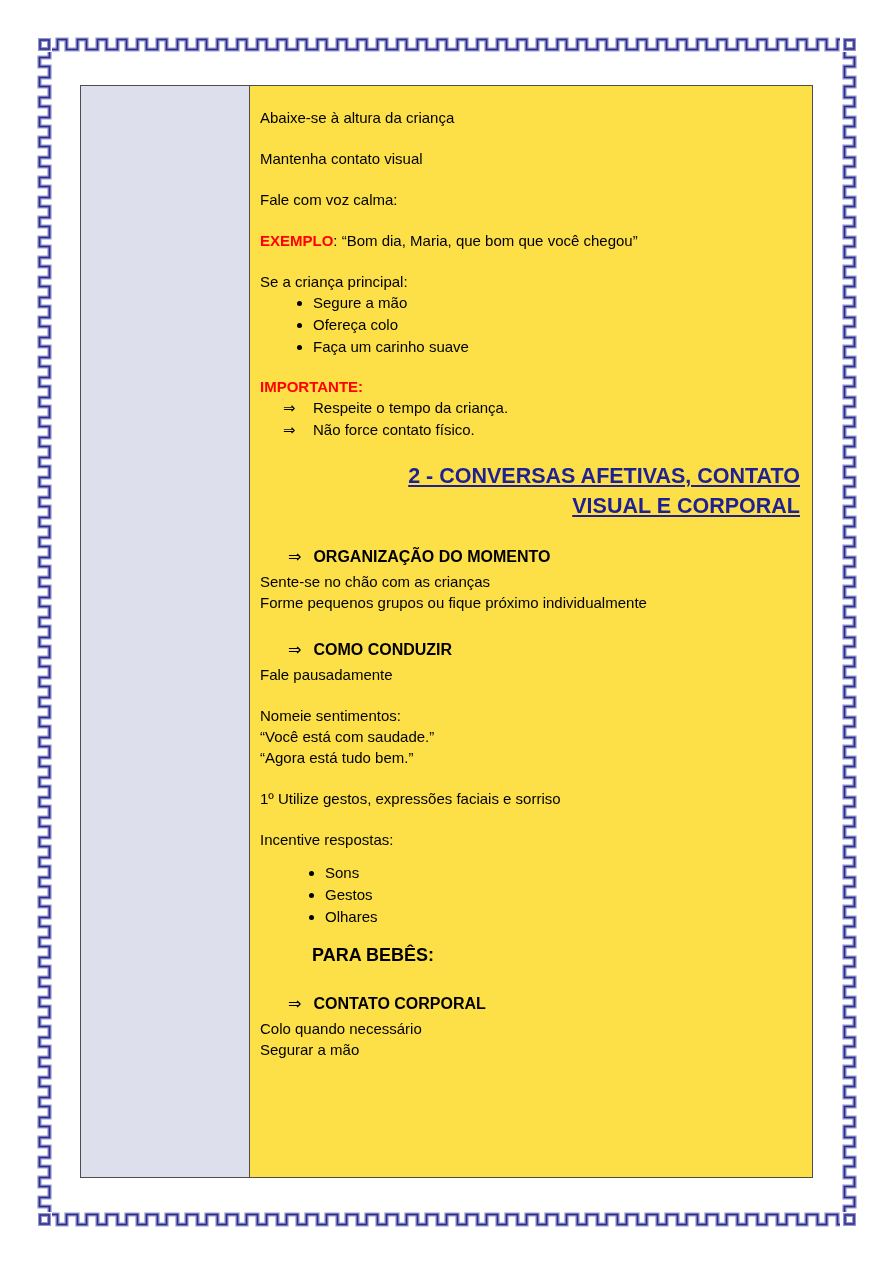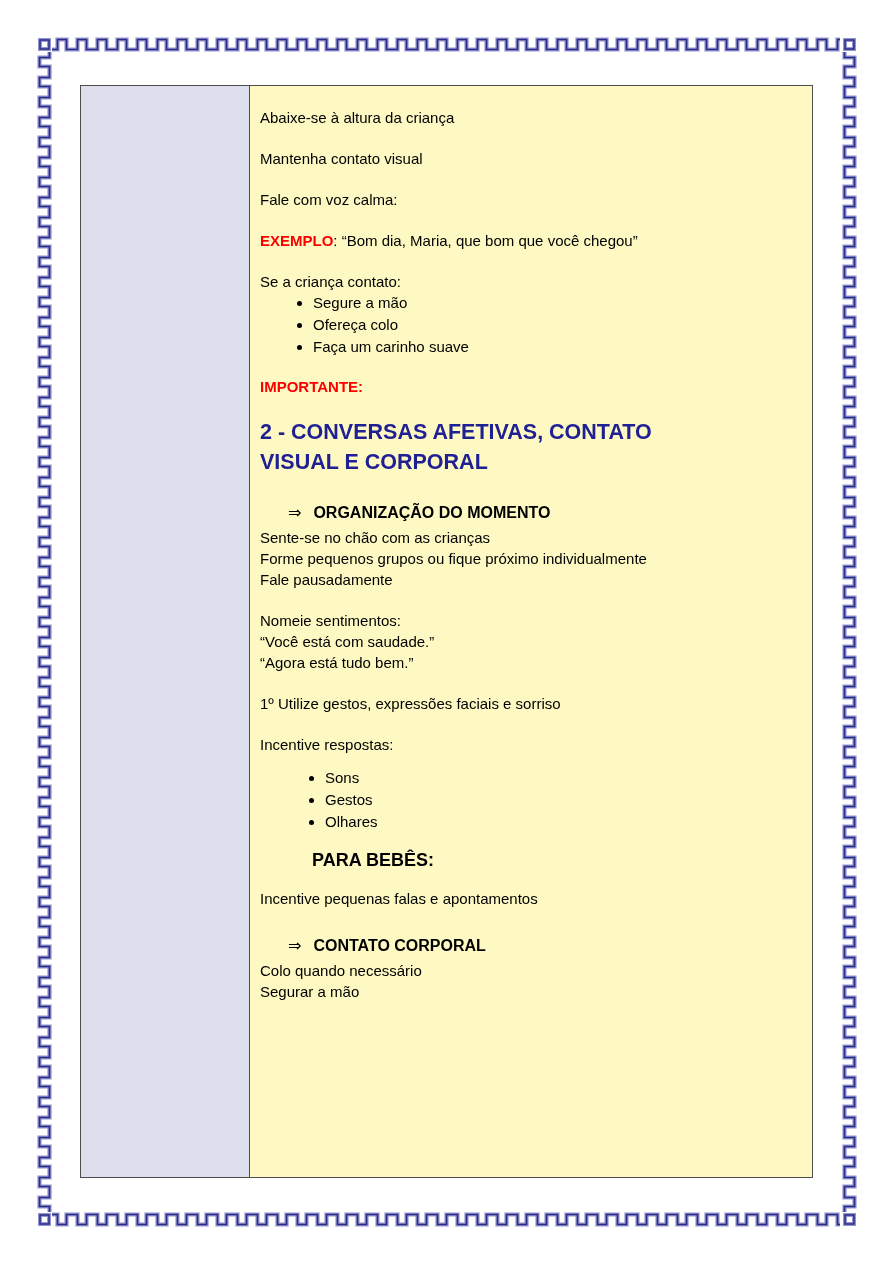--- a/index.html
+++ b/index.html
@@ -13,21 +13,21 @@
   }
   .border-svg { position: absolute; left: 0; top: 0; }
 
   .doc-table {
     position: absolute;
     left: 80px; top: 85px;
     width: 733px; height: 1093px;
     border: 1px solid #4d4d4d;
     display: flex;
     box-sizing: border-box;
-    background: #fef9c3;
+    background: #fde047;
   }
   .cell-left {
     width: 169px;
     background: #dddfec;
     border-right: 1px solid #4d4d4d;
     box-sizing: border-box;
     flex: none;
   }
   .cell-right {
     flex: 1;
@@ -49,21 +49,22 @@
   .arrow-list { margin: 0; }
   .arrow-item { padding-left: 23px; line-height: 22px; }
   .arrow-item .arrow { display: inline-block; width: 30px; }
 
   .h1 {
     margin: 20px 4px 24px 0;
     font-size: 21.5px;
     line-height: 30px;
     font-weight: bold;
     color: #202095;
-    text-align: left;
+    text-align: right;
+    text-decoration: underline;
   }
   .h2 {
     margin: 25px 0 2px 0;
     padding-left: 28px;
     font-size: 16px;
     line-height: 24px;
     font-weight: bold;
   }
   .h2.after-h1 { margin-top: 0; }
   .h2 .arrow { font-weight: normal; margin-right: 12px; }
@@ -119,56 +120,60 @@
 <div class="doc-table">
   <div class="cell-left"></div>
   <div class="cell-right">
 
     <div class="p">Abaixe-se à altura da criança</div>
     <div class="p">Mantenha contato visual</div>
     <div class="p">Fale com voz calma:</div>
 
     <div class="p"><span class="red">EXEMPLO</span><span>: “Bom dia, Maria, que bom que você chegou”</span></div>
 
-    <div class="t">Se a criança contato:</div>
+    <div class="t">Se a criança principal:</div>
     <ul class="blist">
       <li>Segure a mão</li>
       <li>Ofereça colo</li>
       <li>Faça um carinho suave</li>
     </ul>
 
     <div class="t red">IMPORTANTE:</div>
+    <div class="arrow-list">
+      <div class="arrow-item"><span class="arrow">⇒</span><span>Respeite o tempo da criança.</span></div>
+      <div class="arrow-item"><span class="arrow">⇒</span><span>Não force contato físico.</span></div>
+    </div>
 
     <div class="h1">
       <div>2 - CONVERSAS AFETIVAS, CONTATO</div>
       <div>VISUAL E CORPORAL</div>
     </div>
 
     <div class="h2 after-h1"><span class="arrow">⇒</span><span>ORGANIZAÇÃO DO MOMENTO</span></div>
     <div class="t">Sente-se no chão com as crianças</div>
     <div class="t">Forme pequenos grupos ou fique próximo individualmente</div>
 
+    <div class="h2"><span class="arrow">⇒</span><span>COMO CONDUZIR</span></div>
     <div class="p">Fale pausadamente</div>
 
     <div class="t">Nomeie sentimentos:</div>
     <div class="t">“Você está com saudade.”</div>
     <div class="p">“Agora está tudo bem.”</div>
 
     <div class="p">1º Utilize gestos, expressões faciais e sorriso</div>
 
     <div class="t">Incentive respostas:</div>
     <ul class="blist tight">
       <li>Sons</li>
       <li>Gestos</li>
       <li>Olhares</li>
     </ul>
 
     <div class="h3">PARA BEBÊS:</div>
 
-    <div class="p">Incentive pequenas falas e apontamentos</div>
 
     <div class="h2"><span class="arrow">⇒</span><span>CONTATO CORPORAL</span></div>
     <div class="t">Colo quando necessário</div>
     <div class="t">Segurar a mão</div>
 
 
   </div>
 </div>
 
 </body></html>

